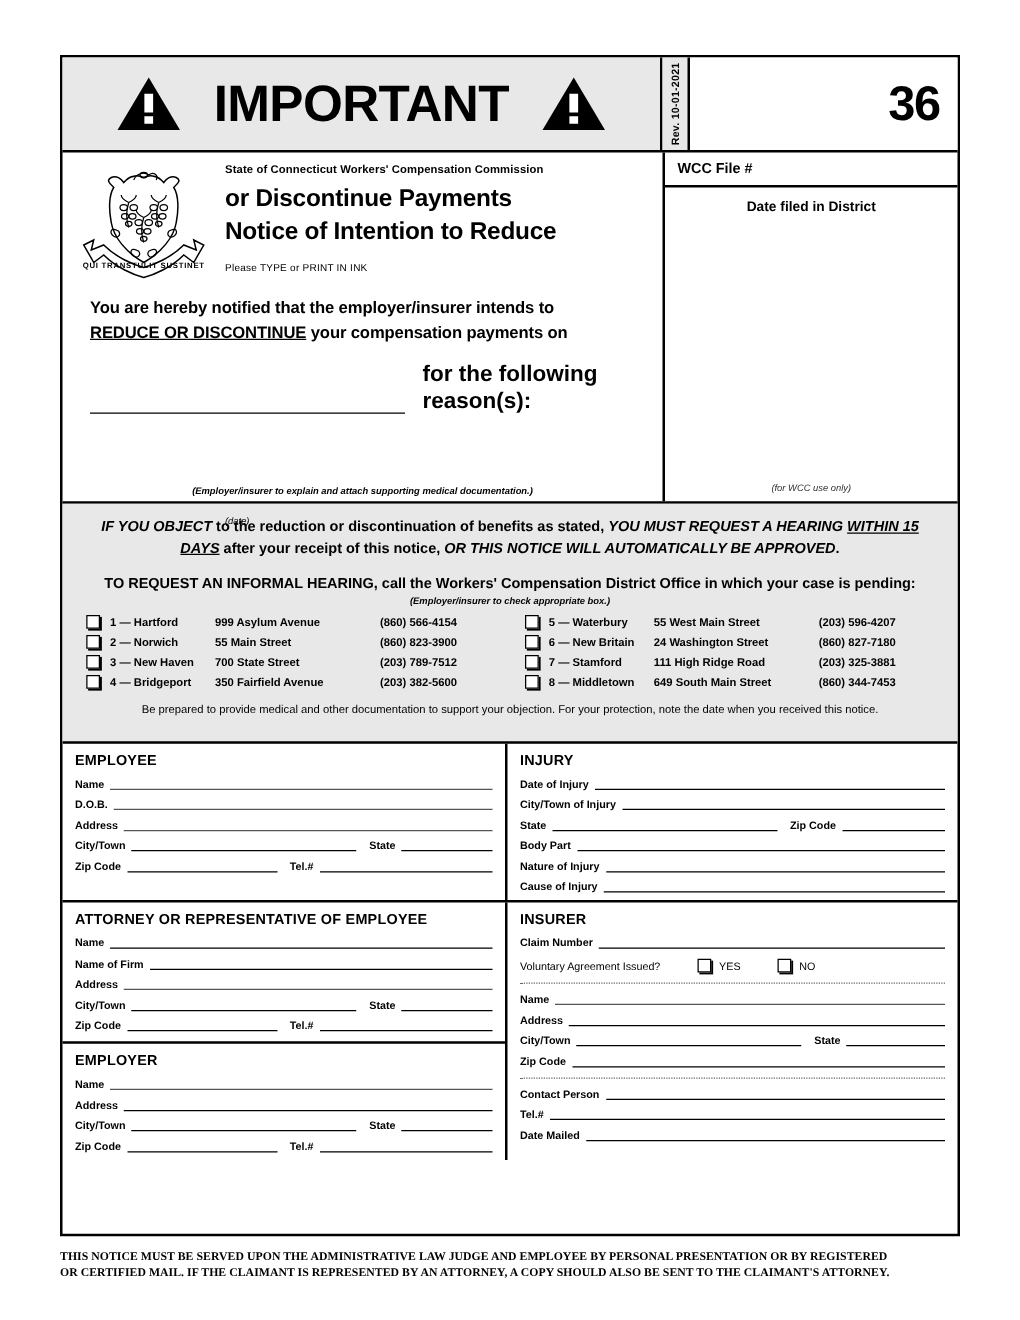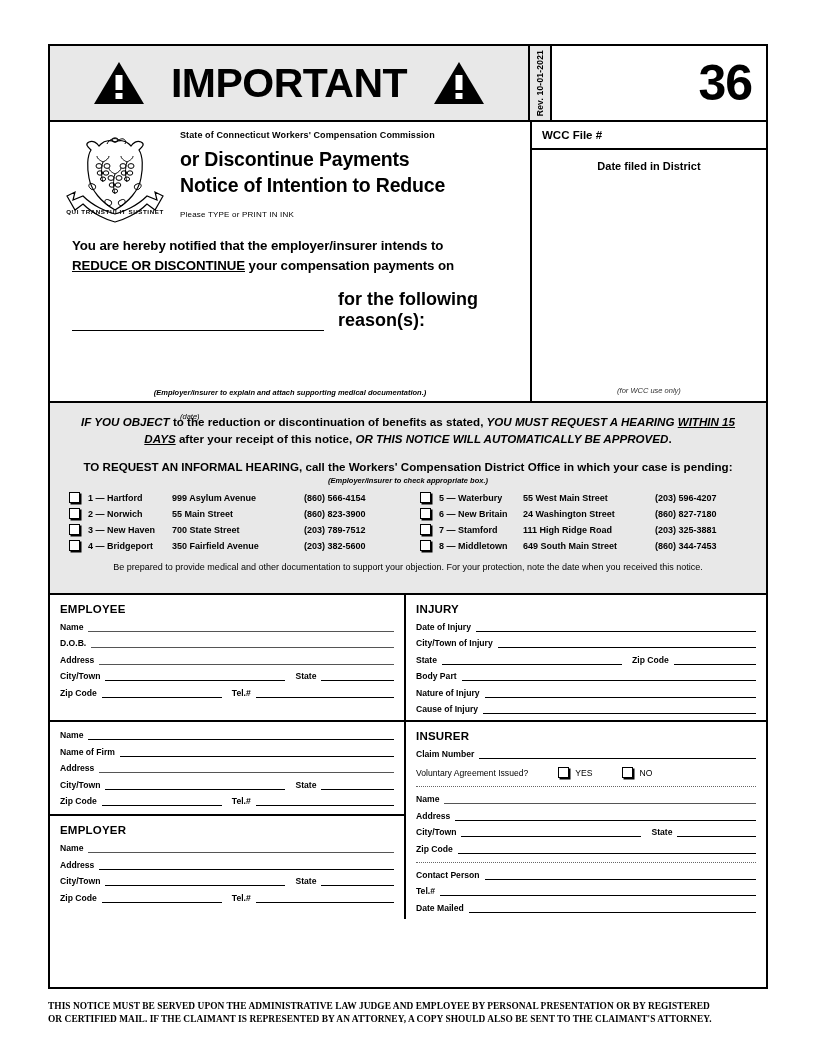--- a/index.html
+++ b/index.html
@@ -80,21 +80,21 @@
   .banner-num {
     flex: 1 1 auto;
     background: #fff;
     display: flex;
     align-items: center;
     justify-content: flex-end;
     padding-right: 14px;
     box-sizing: border-box;
   }
   .form-number {
-    font-size: 50px;
+    font-size: 39px;
     font-weight: bold;
     line-height: 1;
     letter-spacing: -1px;
   }
 
   
   .mid-row {
     display: flex;
     height: 281px;
     border-bottom: 2.5px solid #000;
@@ -599,20 +599,21 @@
           <span class="lbl">Cause of Injury</span>
           <span class="rule dark"></span>
         </div>
       </div>
     </div>
 
     <div class="grid-row sep-h">
       <div class="col-left" style="box-sizing:border-box;">
 
         <div class="grid-cell" style="padding-bottom:8px">
+          <div class="sec-head">ATTORNEY OR REPRESENTATIVE OF EMPLOYEE</div>
           <div class="fld">
             <span class="lbl">Name</span>
             <span class="rule dark"></span>
           </div>
           <div class="fld">
             <span class="lbl">Name of Firm</span>
             <span class="rule dark"></span>
           </div>
           <div class="fld">
             <span class="lbl">Address</span>

